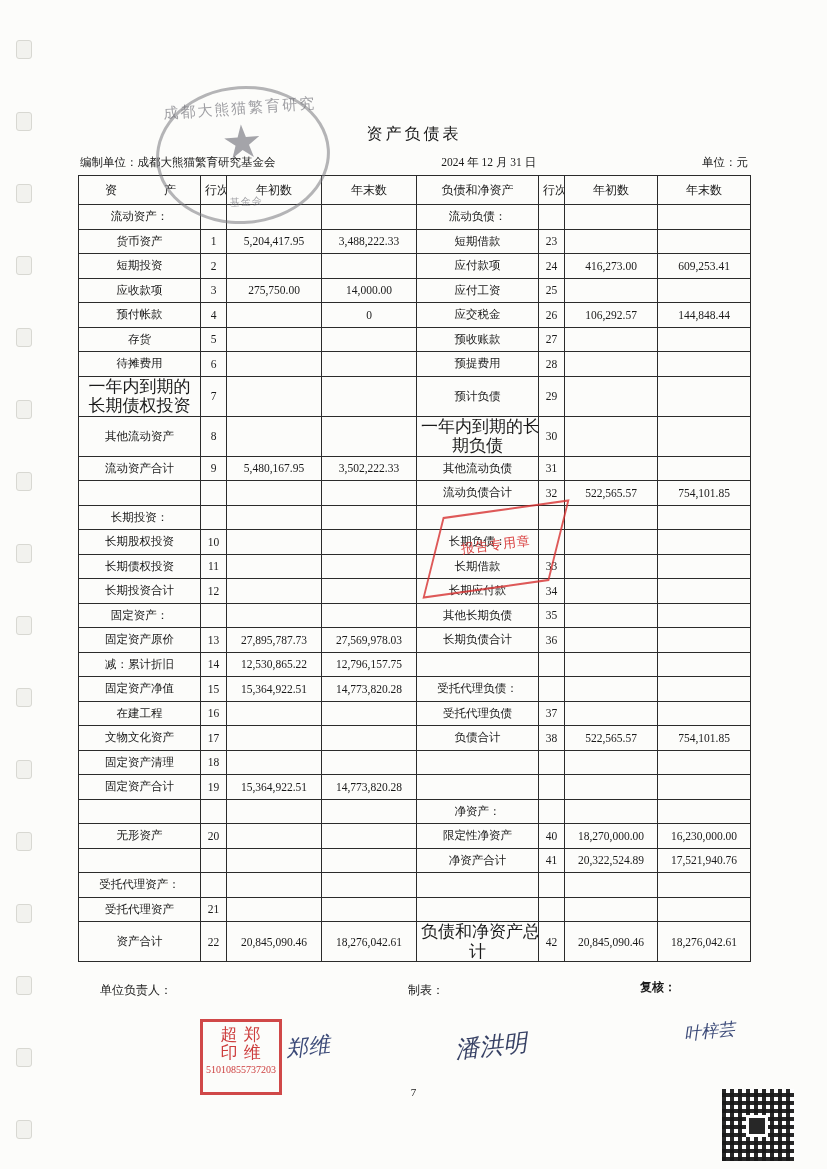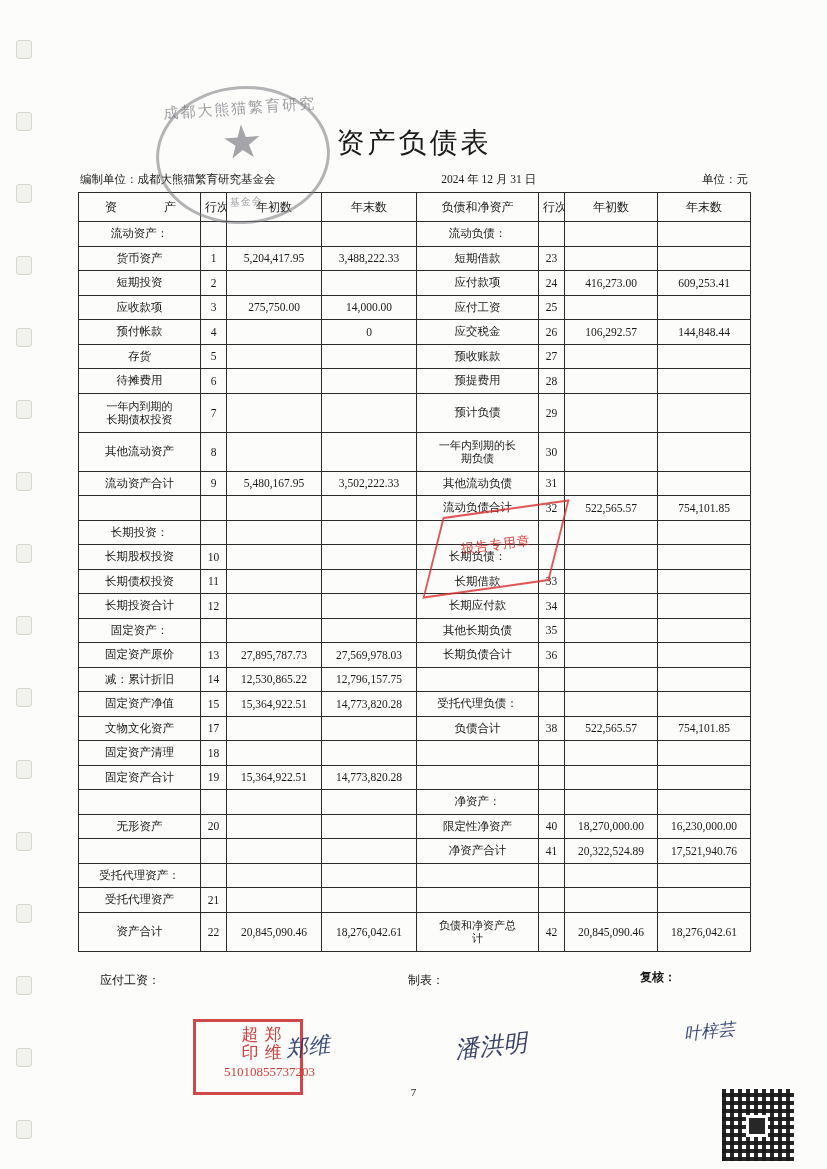--- a/index.html
+++ b/index.html
@@ -34,21 +34,21 @@
     background: #f2f2ee;
   }
   .doc {
     position: absolute;
     left: 78px;
     top: 96px;
     width: 672px;
   }
   .title {
     text-align: center;
-    font-size: 28px;
+    font-size: 16px;
     letter-spacing: 3px;
     margin: 28px 0 10px 0;
     font-family: "Liberation Serif", serif;
   }
   .meta {
     display: flex;
     justify-content: space-between;
     font-size: 11.5px;
     padding: 0 2px 5px 2px;
   }
@@ -82,21 +82,21 @@
     font-size: 11.5px;
   }
   td.sec {
     text-align: left;
     padding-left: 10px;
     font-family: Liberation Serif, serif;
   }
   td.two-line {
     line-height: 1.15;
     white-space: normal;
-    font-size: 11px;
+    font-size: 17px;
   }
   tr.tall td { height: 38px; }
   .footer {
     display: flex;
     font-size: 12px;
     margin-top: 14px;
     position: relative;
     height: 58px;
   }
   .footer .f1 { position: absolute; left: 22px; top: 6px; }
@@ -160,33 +160,32 @@
     position: absolute;
     left: 0; right: 0; top: 26px;
     text-align: center;
     color: rgba(214,47,47,0.9);
     font-size: 13px;
     letter-spacing: 1px;
     transform: rotate(-7deg);
   }
   .red-square {
     position: absolute;
-    left: 193px; top: 1019px;
+    left: 200px; top: 1019px;
     width: 76px; height: 70px;
     border: 3px solid rgba(200,40,40,0.85);
     color: rgba(200,40,40,0.9);
     font-size: 17px;
     line-height: 1.05;
     text-align: center;
     pointer-events: none;
-    padding-left: 28px;
   }
   .red-square .r1 { margin-top: 4px; letter-spacing: 1px; }
   .red-square .r2 { letter-spacing: 1px; }
-  .red-square .r3 { font-size: 13px; letter-spacing: 0px; margin-top: 3px; }
+  .red-square .r3 { font-size: 10px; letter-spacing: 0px; margin-top: 3px; }
   .sig {
     position: absolute;
     font-family: "Liberation Serif", serif;
     color: #1c2d63;
     font-style: italic;
     font-size: 22px;
     transform: rotate(-6deg);
     pointer-events: none;
     opacity: .85;
   }
@@ -454,20 +453,30 @@
             <td>固定资产净值</td>
             <td>15</td>
             <td class="num">15,364,922.51</td>
             <td class="num">14,773,820.28</td>
             <td class="sec">受托代理负债：</td>
             <td></td>
             <td class="num"></td>
             <td class="num"></td>
           </tr>
           <tr>
+            <td>在建工程</td>
+            <td>16</td>
+            <td class="num"></td>
+            <td class="num"></td>
+            <td>受托代理负债</td>
+            <td>37</td>
+            <td class="num"></td>
+            <td class="num"></td>
+          </tr>
+          <tr>
             <td>文物文化资产</td>
             <td>17</td>
             <td class="num"></td>
             <td class="num"></td>
             <td>负债合计</td>
             <td>38</td>
             <td class="num">522,565.57</td>
             <td class="num">754,101.85</td>
           </tr>
           <tr>
@@ -547,21 +556,21 @@
             <td class="num">18,276,042.61</td>
             <td class="two-line">负债和净资产总<br>计</td>
             <td>42</td>
             <td class="num">20,845,090.46</td>
             <td class="num">18,276,042.61</td>
           </tr>
         </tbody>
     </table>
 
     <div class="footer">
-      <span class="f1">应付工资：</span>
+      <span class="f1">单位负责人：</span>
       <span class="f2">制表：</span>
       <span class="f3">复核：</span>
     </div>
   </div>
 
   <div class="pagenum">7</div>
 
   <div class="round-stamp">
     <div class="arc-top">成都大熊猫繁育研究</div>
     <div class="star">★</div>

